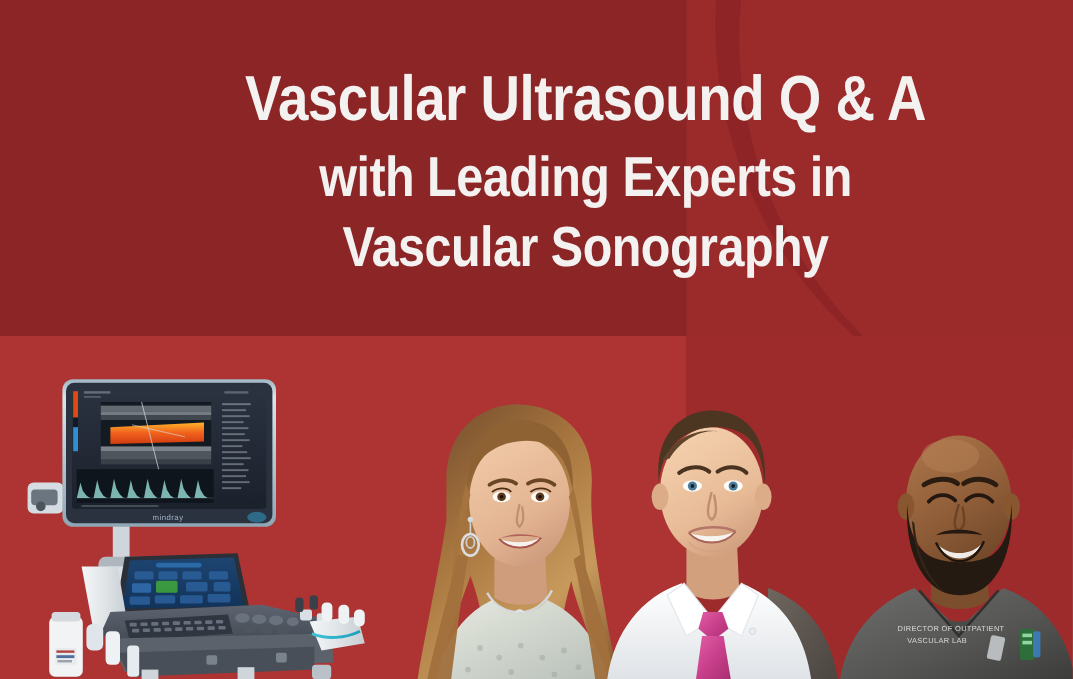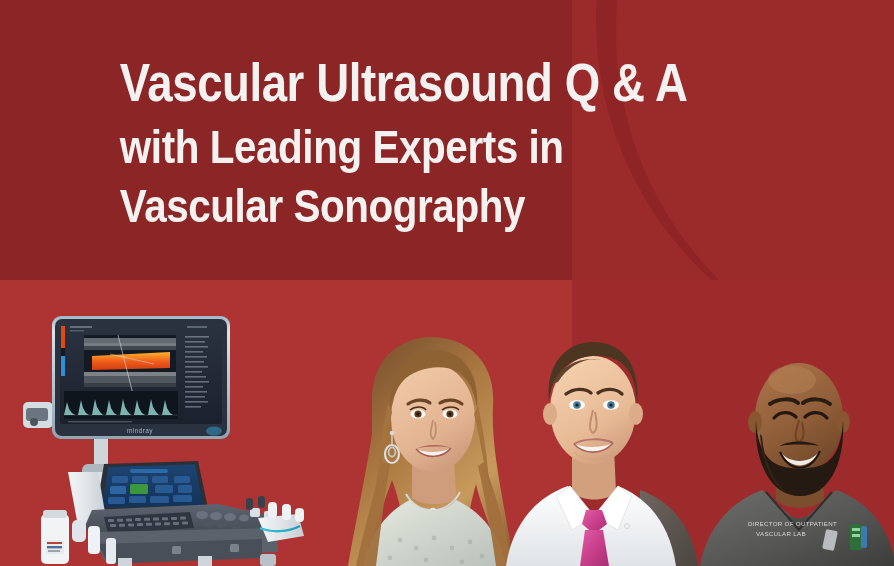--- a/index.html
+++ b/index.html
@@ -57,21 +57,21 @@
     background: #9E2B2C;
   }
 
   
   .title-block {
     position: absolute;
     left: 0; top: 0;
     width: 894px;
     padding: 0 38px 0 0;
     box-sizing: border-box;
-    text-align: left;
+    text-align: center;
     z-index: 30;
   }
   .title-line {
     color: #F4F2F0;
     font-family: "Liberation Sans", sans-serif;
     font-weight: bold;
     letter-spacing: -0.5px;
     white-space: nowrap;
     line-height: 1;
   }

